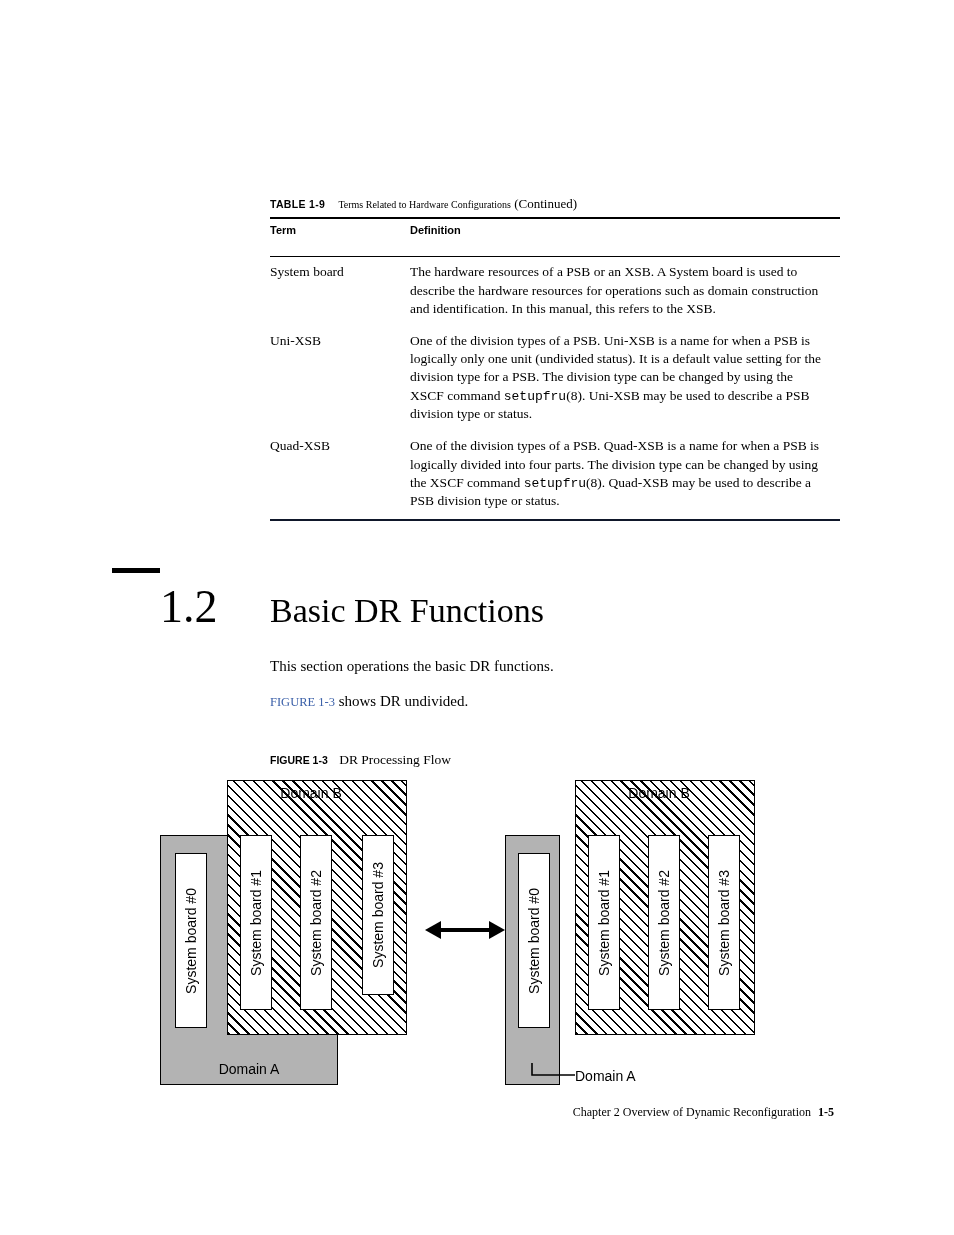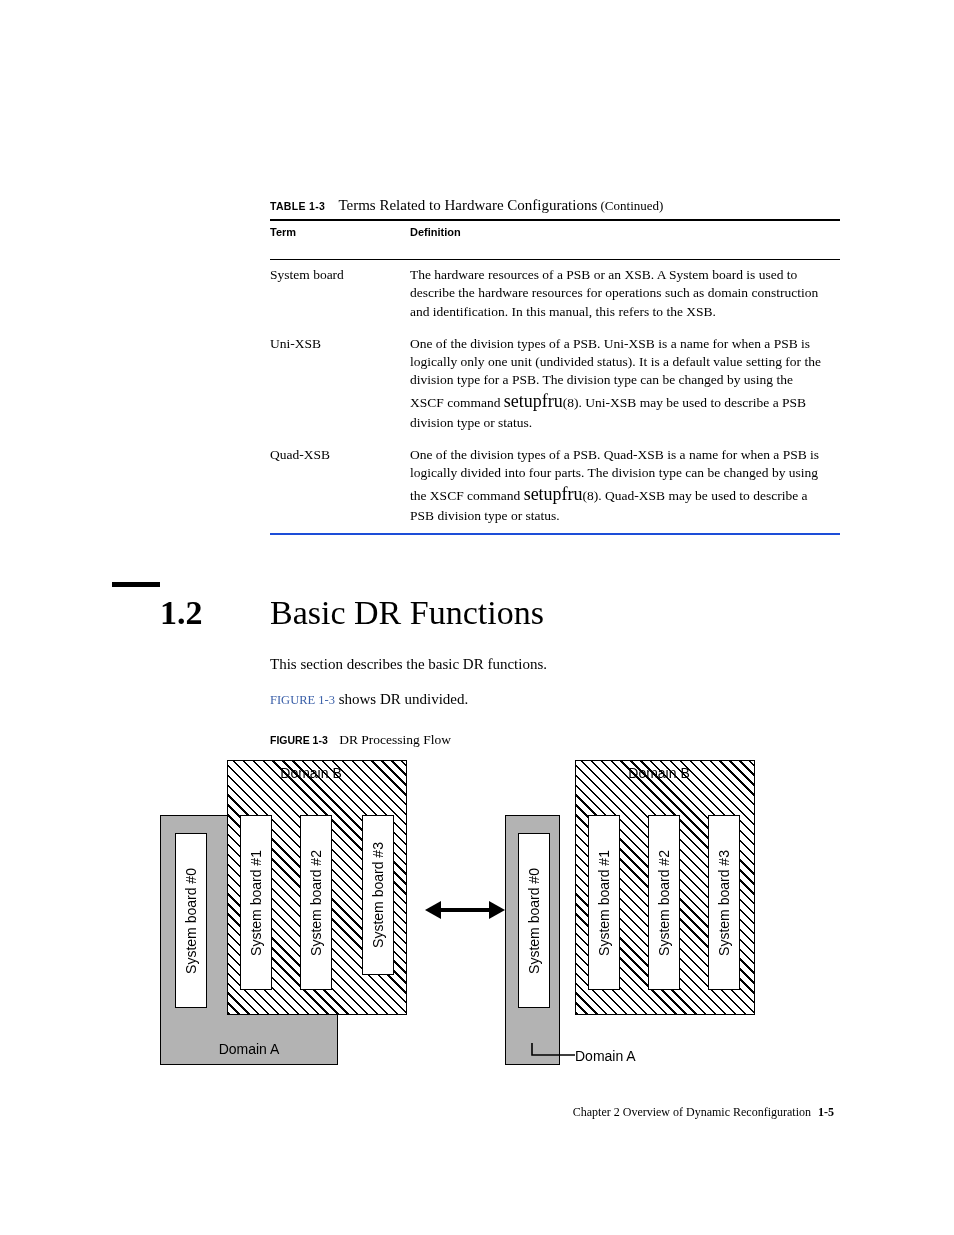--- a/index.html
+++ b/index.html
@@ -23,78 +23,78 @@
     font-size: 13px;
     margin: 0 0 4px 110px;
   }
   .table-caption .tlabel {
     font-family: Arial, Helvetica, sans-serif;
     font-size: 10.5px;
     font-weight: bold;
     letter-spacing: 0.03em;
     margin-right: 10px;
   }
-  .table-caption .ttitle { font-size: 15px; text-align: right; }
+  .table-caption .ttitle { font-size: 10px; text-align: right; }
   .table-caption .tcont { }
   table.defs {
     width: 570px;
     margin-left: 110px;
     border-collapse: collapse;
     font-size: 13.5px;
   }
   table.defs thead th {
     font-family: Arial, Helvetica, sans-serif;
     font-size: 11px;
     font-weight: bold;
     text-align: left;
     border-top: 2px solid #000;
     border-bottom: 1px solid #000;
     padding: 4px 8px 19px 0;
   }
   table.defs tbody td {
     vertical-align: top;
     padding: 6px 12px 8px 0;
   }
-  table.defs tbody tr:last-child td { border-bottom: 2px solid #1d4ed8; }
+  table.defs tbody tr:last-child td { border-bottom: 2px solid #0f172a; }
   table.defs td.term { width: 140px; }
-  .mono { font-family: Liberation Serif, serif; font-size: 18px; }
+  .mono { font-family: Liberation Mono, monospace; font-size: 13px; }
   .section-head {
     display: flex;
     align-items: baseline;
     margin-top: 55px;
     margin-bottom: 18px;
     position: relative;
   }
   .section-head::before {
     content: "";
     position: absolute;
     left: -48px;
     top: -8px;
     width: 48px;
     height: 5px;
     background: #000;
   }
   .secnum {
     width: 110px;
-    font-size: 34px;
-    font-weight: bold;
+    font-size: 46px;
+    font-weight: normal;
   }
   .sectitle {
     font-size: 34px;
     font-weight: normal;
   }
   .bodytext {
     margin-left: 110px;
     width: 570px;
     font-size: 15px;
     margin-bottom: 10px;
   }
   .linkish { font-size: 12.5px; color: #3a5fa8; }
   .fig-caption {
-    margin: 22px 0 6px 110px;
+    margin: 40px 0 6px 110px;
     font-size: 13.5px;
   }
   .fig-caption .tlabel {
     font-family: Arial, Helvetica, sans-serif;
     font-size: 10.5px;
     font-weight: bold;
     margin-right: 8px;
   }
   .figarea {
     margin-left: 0;
@@ -161,21 +161,21 @@
   .arrow {
     position: absolute;
   }
 </style>
 </head>
 <body>
 
 <div class="page">
 
   <div class="table-caption">
-    <span class="tlabel">TABLE 1-3</span>
+    <span class="tlabel">TABLE 1-9</span>
     <span class="ttitle">Terms Related to Hardware Configurations</span>
     <span class="tcont">(Continued)</span>
   </div>
 
   <table class="defs">
     <thead>
       <tr>
         <th>Term</th>
         <th>Definition</th>
       </tr>
@@ -198,21 +198,21 @@
         </td>
       </tr>
     </tbody>
   </table>
 
   <div class="section-head">
     <div class="secnum">1.2</div>
     <div class="sectitle">Basic DR Functions</div>
   </div>
 
-  <p class="bodytext">This section describes the basic DR functions.</p>
+  <p class="bodytext">This section operations the basic DR functions.</p>
   <p class="bodytext">
     <span class="linkish">FIGURE 1-3</span><span> shows DR undivided.</span>
   </p>
 
   <div class="fig-caption">
     <span class="tlabel">FIGURE 1-3</span>
     <span>DR Processing Flow</span>
   </div>
 
   <div class="figarea">

